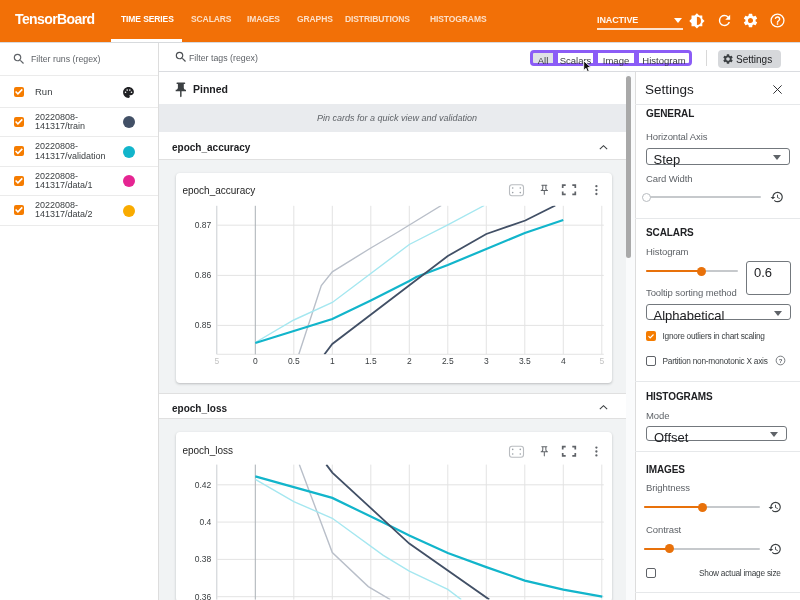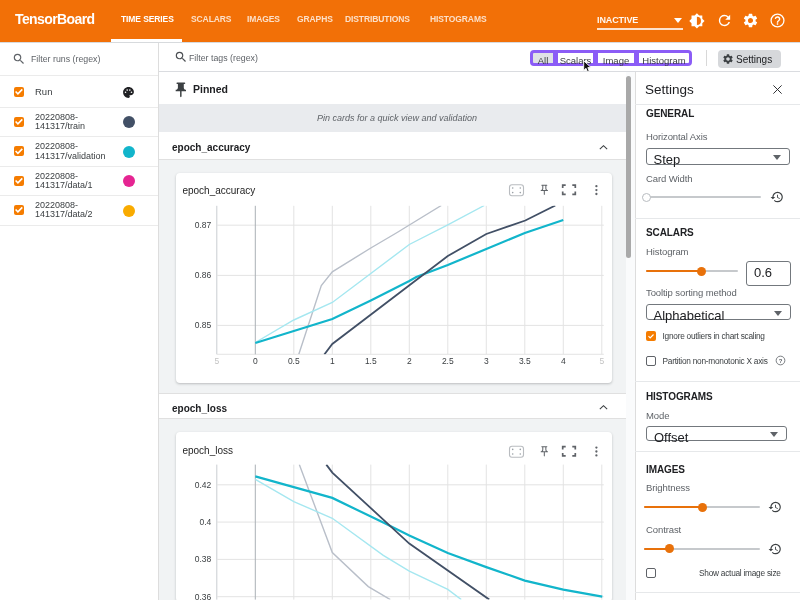--- a/index.html
+++ b/index.html
@@ -300,21 +300,21 @@
 <div class="abs" style="left:641.5px;top:192.5px;width:9px;height:9px;border-radius:50%;background:#fff;border:1.5px solid #b9bdc1;box-sizing:border-box;"></div>
 <svg class="abs" style="left:770px;top:190px;" width="14" height="14" viewBox="0 0 24 24">
     <path fill="#3c4043" d="M13 3a9 9 0 0 0-9 9H1l3.89 3.89.07.14L9 12H6c0-3.87 3.13-7 7-7s7 3.13 7 7-3.13 7-7 7c-1.93 0-3.68-.79-4.94-2.06l-1.42 1.42A8.954 8.954 0 0 0 13 21a9 9 0 0 0 0-18zm-1 5v5l4.28 2.54.72-1.21-3.5-2.08V8H12z"></path>
   </svg>
 <div class="pdiv" style="left:635px;top:217.6px;"></div>
 <div class="phead" style="left:646px;top:227px;">SCALARS</div>
 <div class="plabel" style="left:646px;top:245.5px;">Histogram</div>
 <div class="track" style="left:645.5px;top:270px;width:92px;"></div>
 <div class="fill" style="left:645.5px;top:270px;width:56px;"></div>
 <div class="thumb" style="left:697px;top:266.5px;"></div>
-<div class="dropdown" style="left:746px;top:261.4px;width:44.5px;height:25px;">
+<div class="dropdown" style="left:746px;top:261.4px;width:44.5px;height:34px;">
     <div class="dt" style="left:7px;top:3px;">0.6</div>
   </div>
 <div class="plabel" style="left:646px;top:287px;">Tooltip sorting method</div>
 <div class="dropdown" style="left:645.5px;top:304px;width:145px;height:15.5px;">
     <div class="dt">Alphabetical</div>
     <div class="car" style="top:5.5px;"></div>
   </div>
 <div class="pcb on" style="left:645.5px;top:330.5px;"></div>
 <svg class="abs" style="left:646.5px;top:331.5px;" width="8" height="8" viewBox="0 0 24 24">
     <path fill="none" stroke="#fff" stroke-width="3.4" d="M4.5 12.5l5 5 10-10"></path>

